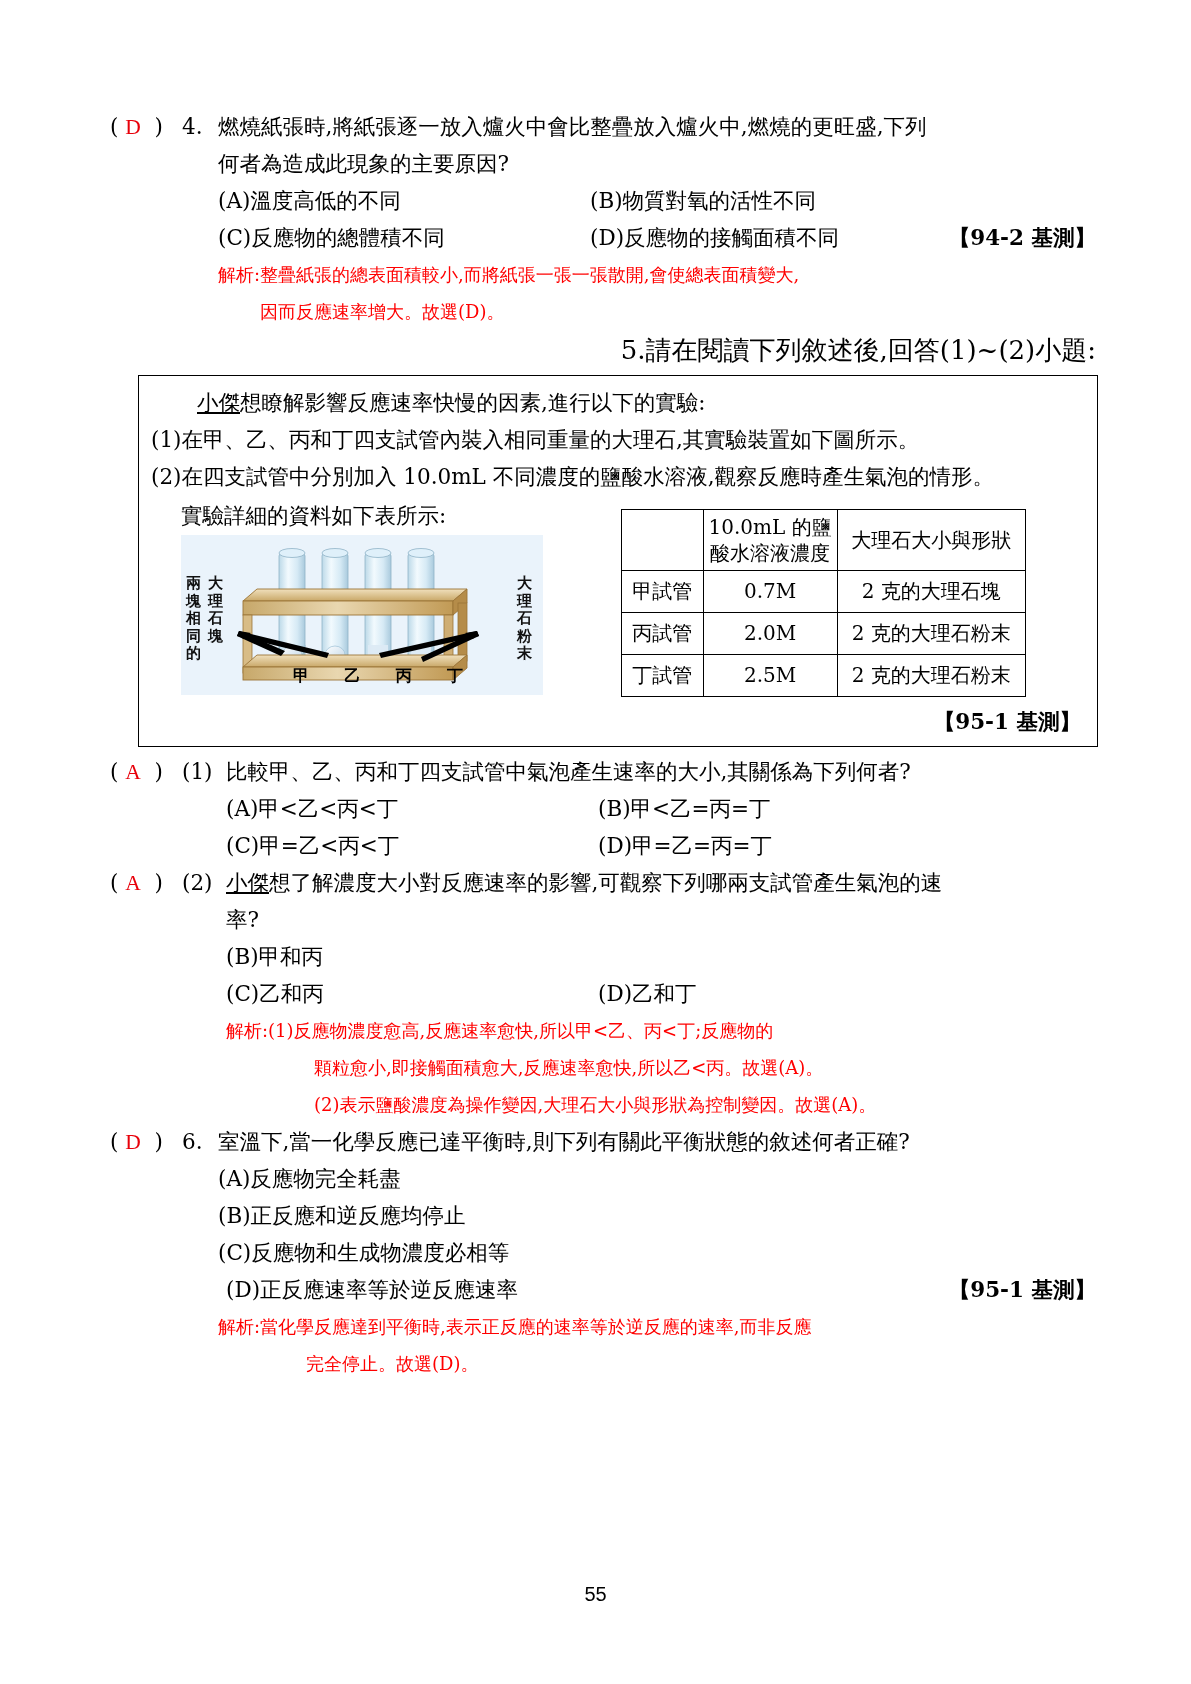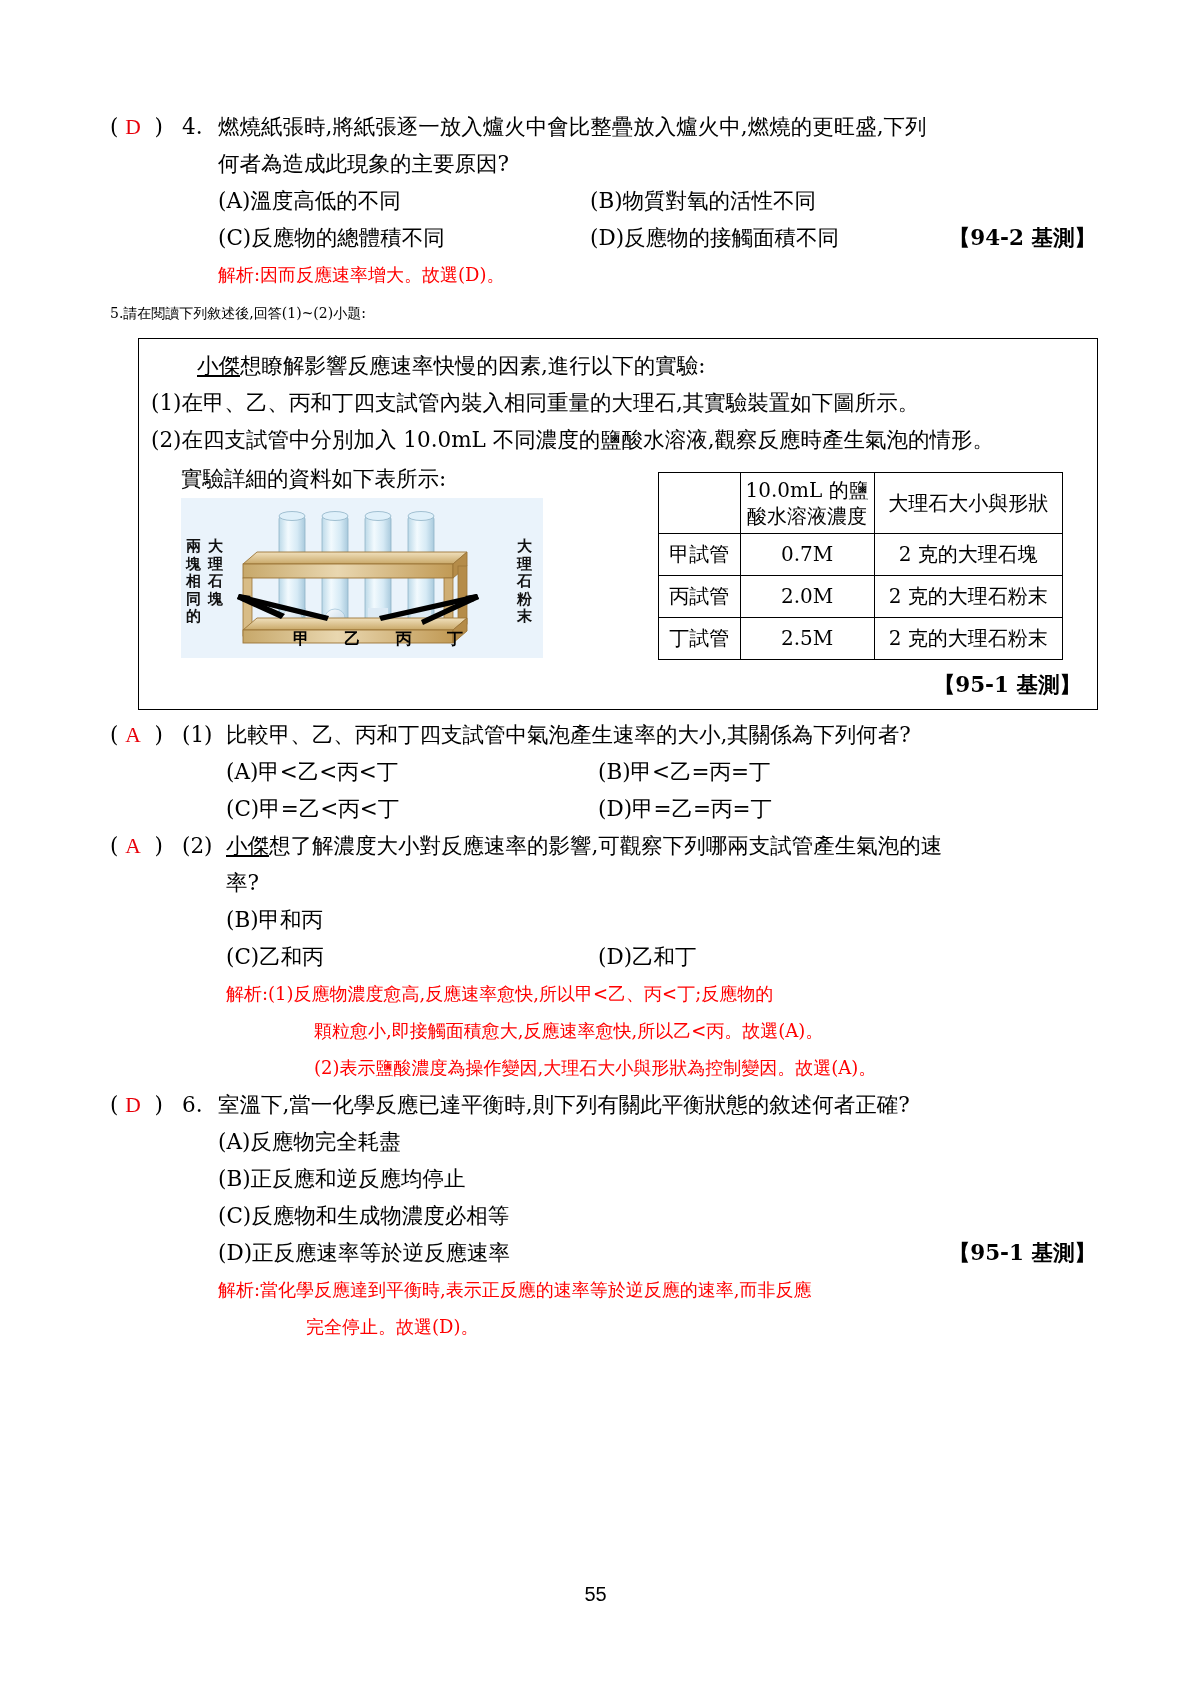--- a/index.html
+++ b/index.html
@@ -17,21 +17,21 @@
   }
   .page {
     position: relative;
     width: 1191px;
     height: 1684px;
     box-sizing: border-box;
     padding: 108px 95px 0 110px;
   }
 
   
-  .blk { font-size: 14px; line-height: 37px; }
+  .blk { font-size: 26px; line-height: 37px; text-align: right; }
   .ans-red { color: #e8000a; font-family: "Liberation Serif", serif; }
   .u { text-decoration: underline; }
 
   
   .qrow {
     display: flex;
     align-items: flex-start;
   }
   .qmark {
     flex: 0 0 auto;
@@ -93,21 +93,21 @@
   }
   .readbox .intro { text-indent: 46px; }
   .readbox .step { display: block; }
 
   .mid {
     display: flex;
     align-items: flex-start;
     margin-top: 4px;
   }
   .mid-left { flex: 0 0 440px; padding-left: 30px; }
-  .mid-right { flex: 1 1 auto; padding-top: 10px; margin-left: 37px; }
+  .mid-right { flex: 1 1 auto; padding-top: 10px; }
 
   
   table.dt {
     border-collapse: collapse;
     width: 405px;
     font-size: 20px;
     font-family: "DejaVu Serif", "Liberation Serif", serif;
   }
   table.dt td, table.dt th {
     border: 1.3px solid #000;
@@ -189,20 +189,21 @@
       <div class="opts">
         <div class="opt-l">(C)反應物的總體積不同</div>
         <div class="opt-r">
           <span class="tag-right">【94-2 基測】</span>
           <span>(D)反應物的接觸面積不同</span>
         </div>
       </div>
       <div class="exp">
         <span class="exp-label">解析:</span>
         <span class="exp-text">
+          <span class="exp-indent">整疊紙張的總表面積較小,而將紙張一張一張散開,會使總表面積變大,</span>
           <span class="exp-indent">因而反應速率增大。故選(D)。</span>
         </span>
       </div>
     </div>
   </div>
 
   <div class="blk" style="margin-top:2px;">5.請在閱讀下列敘述後,回答(1)~(2)小題:</div>
 
   <div class="readbox">
     <div class="intro"><span class="u">小傑</span><span>想瞭解影響反應速率快慢的因素,進行以下的實驗:</span></div>
@@ -378,21 +379,21 @@
 
   <div class="qrow">
     <div class="qmark">(&nbsp;<span class="ans-red">D</span>&nbsp;&nbsp;)</div>
     <div class="qnum">6.</div>
     <div class="qbody">
       <span class="stem">室溫下,當一化學反應已達平衡時,則下列有關此平衡狀態的敘述何者正確?</span>
       <span class="stem">(A)反應物完全耗盡</span>
       <span class="stem">(B)正反應和逆反應均停止</span>
       <span class="stem">(C)反應物和生成物濃度必相等</span>
       <div class="opts">
-        <div style="flex:1 1 auto;">(D)正反應速率等於逆反應速率</div>
+        <div style="flex:1 1 auto;margin-left:8px;">(D)正反應速率等於逆反應速率</div>
         <div style="flex:0 0 auto; font-weight:700;">【95-1 基測】</div>
       </div>
       <div class="exp">
         <span class="exp-label">解析:</span>
         <span class="exp-text">
           <span class="exp-indent">當化學反應達到平衡時,表示正反應的速率等於逆反應的速率,而非反應</span>
           <span class="exp-indent" style="padding-left:46px;">完全停止。故選(D)。</span>
         </span>
       </div>
     </div>

